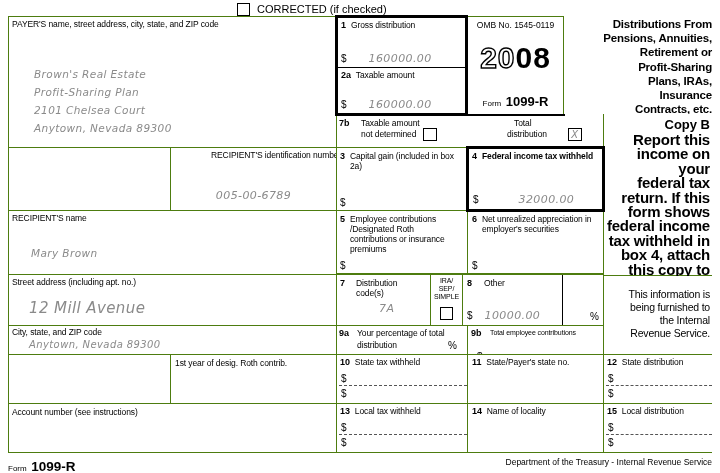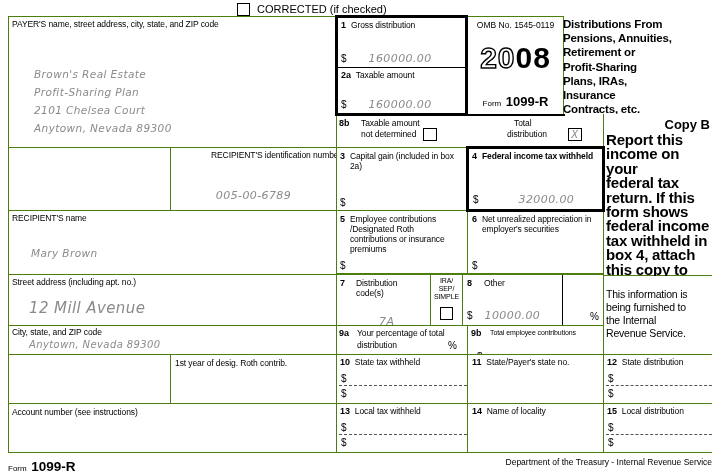--- a/index.html
+++ b/index.html
@@ -12,21 +12,21 @@
   .lblrow{position:absolute;display:flex;align-items:flex-start;font-size:8.5px;line-height:1.18;letter-spacing:-0.1px;}
   .bnum{font-weight:bold;font-size:9px;margin-right:5px;flex:none;}
   .hand{font-style:italic;color:#8a8a8a;letter-spacing:0.4px;font-family:"DejaVu Sans",sans-serif;}
   .money{position:absolute;display:flex;align-items:baseline;font-size:10px;}
   .money .val{font-size:11px;margin-left:22px;}
   .cb{position:absolute;box-sizing:border-box;border:1.5px solid #000;background:#fff;
       display:flex;align-items:center;justify-content:center;}
   .dashline{position:absolute;left:2px;right:0;border-bottom:1px dashed #555;
       display:flex;align-items:flex-end;padding:0 0 1px 2px;font-size:10px;}
   .plainds{position:absolute;font-size:10px;}
-  .rightcol{position:absolute;}
+  .rightcol{position:absolute;text-align:right;}
   pre.wrap, .prewrap{white-space:pre-line;}
 </style>
 </head>
 <body>
 
 <div id="form1099r">
 
   <div class="cb" style="left:237px;top:3px;width:13px;height:13px;"></div>
   <div class="lbl" style="left:257px;top:3px;font-size:11px;letter-spacing:0;">CORRECTED (if checked)</div>
 
@@ -105,21 +105,21 @@
   <div class="rightcol prewrap" style="left:563px;top:17px;width:149px;font-size:11.5px;font-weight:bold;line-height:14.2px;letter-spacing:-0.2px;">Distributions From
 Pensions, Annuities,
 Retirement or
 Profit-Sharing
 Plans, IRAs,
 Insurance
 Contracts, etc.</div>
 
   <div class="cell no-t" style="left:336px;top:114px;width:268px;height:34px;">
     <div style="position:absolute;left:0;right:0;top:0;height:2px;background:#000;width:228px;"></div>
-    <span class="bnum" style="position:absolute;left:2px;top:4px;">8b</span>
+    <span class="bnum" style="position:absolute;left:2px;top:4px;">7b</span>
     <div class="lbl" style="left:24px;top:4px;">Taxable amount</div>
     <div class="lbl" style="left:24px;top:15px;">not determined</div>
     <div class="cb" style="left:86px;top:14px;width:14px;height:13px;"></div>
     <div class="lbl" style="left:177px;top:4px;">Total</div>
     <div class="lbl" style="left:170px;top:15px;">distribution</div>
     <div class="cb" style="left:231px;top:14px;width:14px;height:13px;">
         <span class="hand" style="font-size:10px;">X</span>
       </div>
   </div>
 
@@ -161,21 +161,21 @@
       </div>
     <div class="money" style="left:4px;bottom:2px;">
         <span>$</span>
       </div>
   </div>
 
   <div class="cell" style="left:336px;top:274px;width:95px;height:52px;">
     <span class="bnum" style="position:absolute;left:3px;top:3px;">7</span>
     <div class="lbl" style="left:19px;top:3px;">Distribution</div>
     <div class="lbl" style="left:19px;top:13px;">code(s)</div>
-    <div class="hand" style="position:absolute;left:42px;top:40px;font-size:11px;text-align:center;">7A</div>
+    <div class="hand" style="position:absolute;left:42px;top:27px;font-size:11px;text-align:center;">7A</div>
   </div>
 
   <div class="cell" style="left:430px;top:274px;width:33px;height:52px;">
     <div class="lbl prewrap" style="left:0;right:0;top:2px;text-align:center;font-size:7px;line-height:8px;">IRA/
 SEP/
 SIMPLE</div>
     <div class="cb" style="left:9px;top:32px;width:13px;height:13px;"></div>
   </div>
 
   <div class="cell" style="left:462px;top:274px;width:142px;height:52px;">

